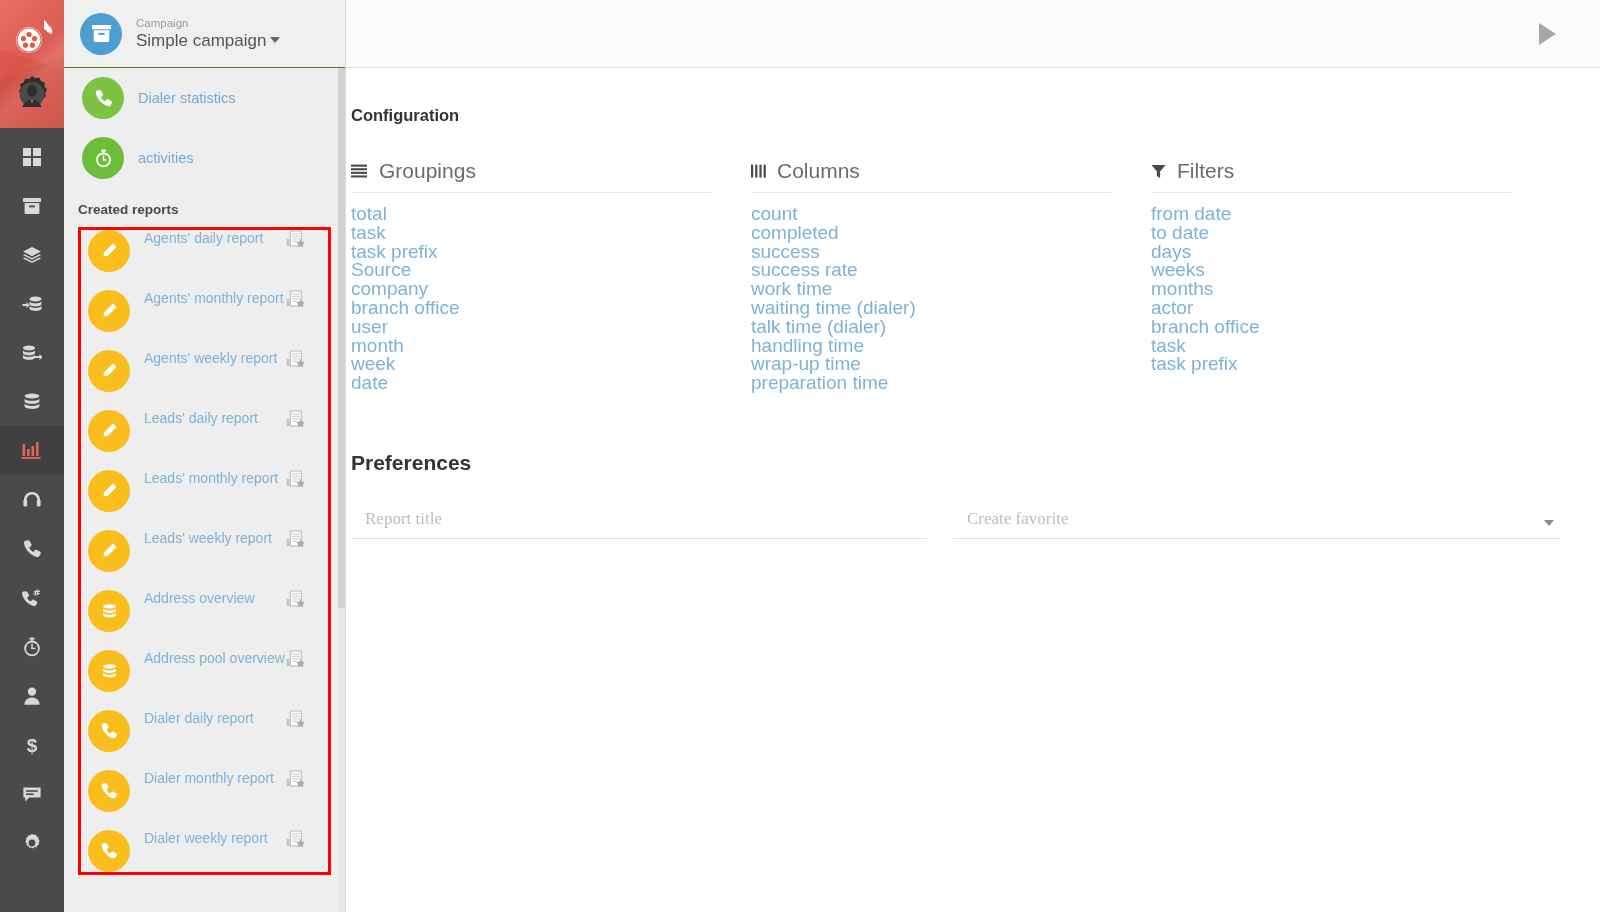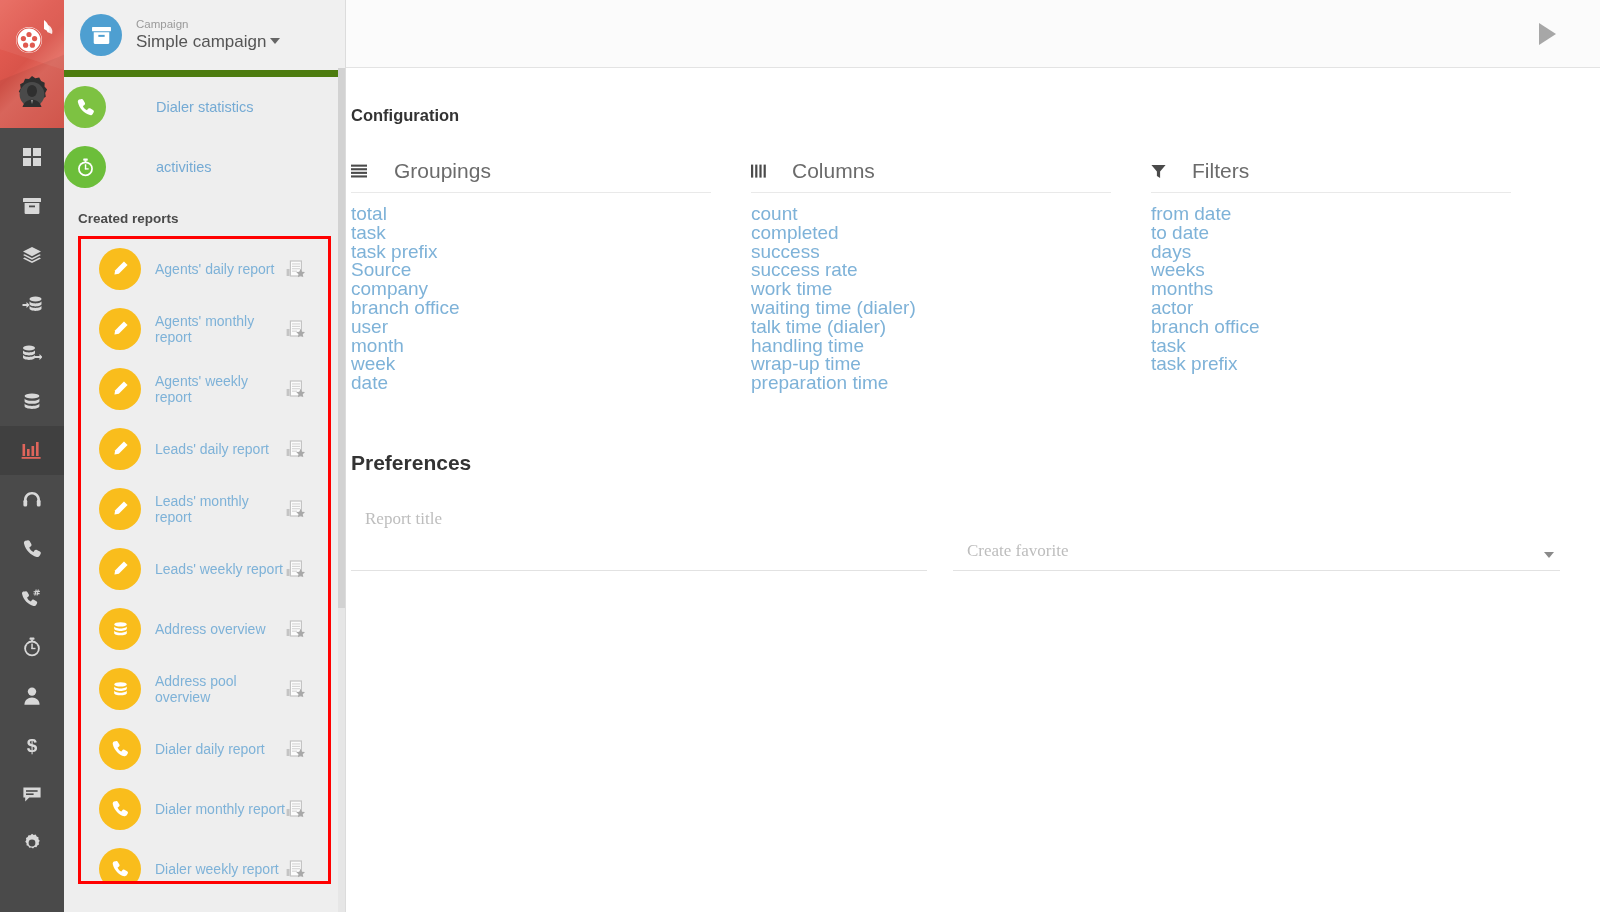--- a/index.html
+++ b/index.html
@@ -58,23 +58,23 @@
   
   .sidebar {
     width: 282px; flex: 0 0 282px;
     height: 912px;
     background: #eeeeee;
     border-right: 1px solid #dcdcdc;
     position: relative;
     overflow: hidden;
   }
   .campaign-head {
-    height: 77px;
+    height: 68px;
     background: #f0f0f0;
-    border-bottom: 7px solid #4d7c0f;
+    border-bottom: 1px solid #4d7c0f;
     display: flex; align-items: center;
     padding-left: 16px;
   }
   .avatar-circle {
     width: 42px; height: 42px; border-radius: 50%;
     display: flex; align-items: center; justify-content: center;
     flex: 0 0 42px;
   }
   .avatar-blue { background: #4e9fd1; }
   .avatar-green { background: #7dc242; }
@@ -83,40 +83,39 @@
   .campaign-text { margin-left: 14px; }
   .campaign-label { font-size: 11.5px; color: #9a9a9a; line-height: 14px; }
   .campaign-name { font-size: 17px; color: #555; line-height: 22px; }
   .caret-dn {
     display:inline-block; width:0;height:0;
     border-left:5px solid transparent;border-right:5px solid transparent;
     border-top:6px solid #666; margin-left:4px; vertical-align: 3px;
   }
 
   .side-link {
-    height: 60px; display: flex; align-items: center; 
+    height: 60px; display: flex; align-items: center; padding-left: 18px;
     cursor: pointer;
-    gap: 36px;
   }
   .side-link .lbl { margin-left: 14px; font-size: 14.5px; color: #74aad4; }
 
   .created-title {
     font-size: 13.5px; font-weight: bold; color: #4a4a4a;
     padding: 14px 0 10px 14px;
   }
 
   .reports-box {
     margin: 0 14px 0 14px;
     border: 3px solid #ff0000;
     height: 648px;
     overflow: hidden;
     position: relative;
   }
   .report-row {
-    height: 60px; display: flex; align-items: center; padding-left: 18px;
+    height: 60px; display: flex; align-items: flex-start; padding-left: 7px;
     cursor: pointer; position: relative;
   }
   .report-row .rlbl {
     margin-left: 14px; font-size: 14px; color: #7eb2d8; flex: 1 1 auto;
   }
   .fav-icon { margin-right: 22px; width: 20px; height: 18px; flex: 0 0 20px; opacity: 0.85; }
 
   .side-scroll {
     position: absolute; right: 0px; top: 68px; width: 7px; height: 844px;
     background: #e6e6e6;
@@ -145,37 +144,37 @@
   }
 
   .content { padding: 38px 0 0 5px; }
   .sec-title {
     font-size: 16.5px; font-weight: bold; color: #333;
     margin-bottom: 34px;
   }
   .cols { display: flex; gap: 0; }
   .col { width: 400px; padding-right: 32px; }
   .col-head {
-    display: flex; align-items: center; gap: 26px;
+    display: flex; align-items: center; gap: 11px;
     font-size: 21px; color: #6b6b6b; font-weight: 400;
     padding-bottom: 9px; border-bottom: 1px solid #e9e9e9;
     margin-right: 8px;
   }
   .col-list { padding-top: 12px; }
   .col-list a {
     display: block; font-size: 19px; color: #7eb2d8;
     line-height: 18.8px; text-decoration: none; cursor: pointer;
   }
 
   .pref-block { margin-top: 58px; }
   .pref-title { font-size: 21px; font-weight: bold; color: #333; }
   .pref-fields { display: flex; margin-top: 34px; gap: 26px; padding-right: 40px; }
   .field { position: relative; border-bottom: 1px solid #e2e2e2; padding: 0 0 9px 14px; }
   .field-a { width: 576px; }
-  .field-b { flex: 1 1 auto; margin-top: 32px; }
+  .field-b { flex: 1 1 auto; }
   .field input {
     border: none; outline: none; width: 100%;
     font-family: Liberation Serif, serif;
     font-size: 17px; color: #be185d; background: transparent;
   }
   .field input::placeholder { color: #bdbdbd; }
   .sel-caret {
     position: absolute; right: 6px; bottom: 12px;
     width:0;height:0;border-left:5px solid transparent;border-right:5px solid transparent;
     border-top:6px solid #8a8a8a;

